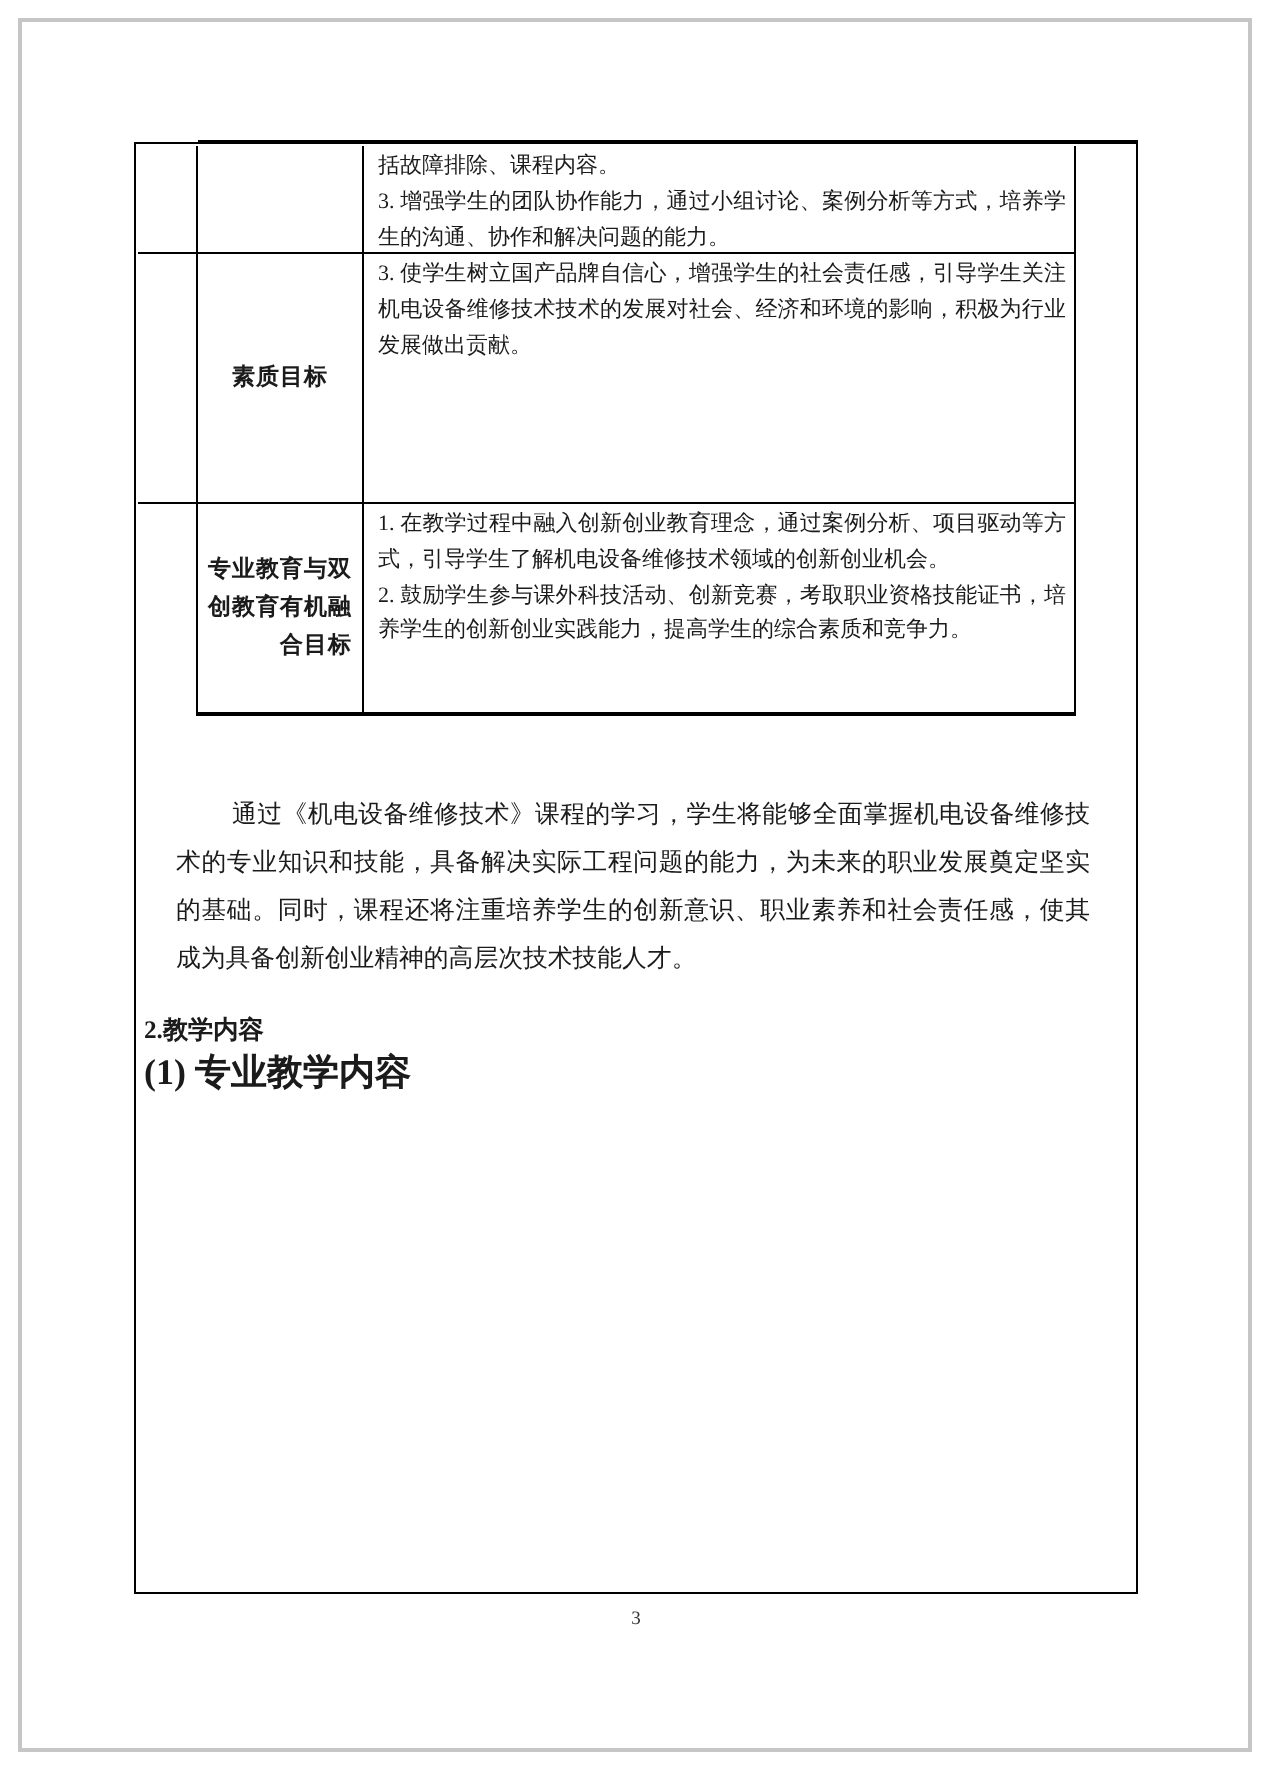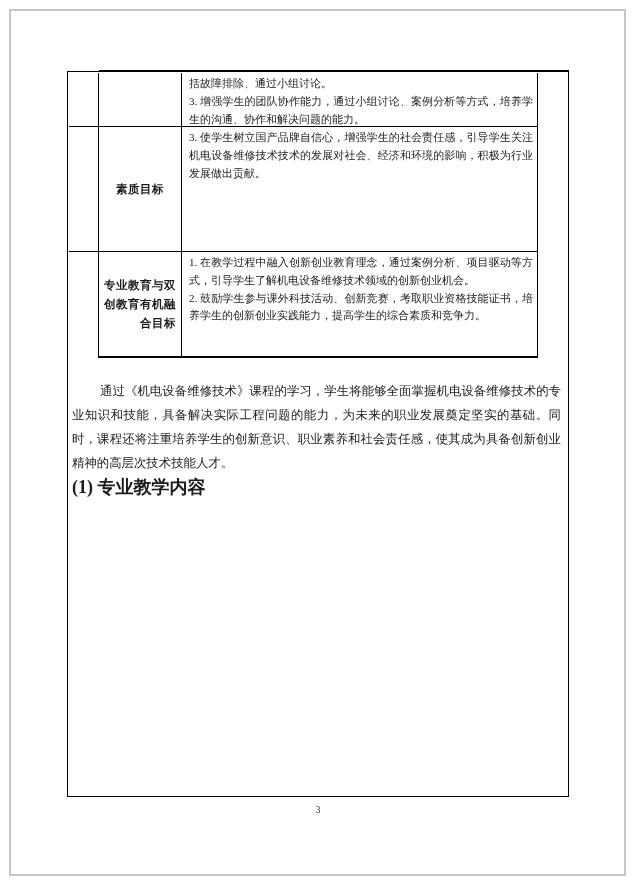--- a/index.html
+++ b/index.html
@@ -57,21 +57,21 @@
   .row2 { height: 125px; }
   .row2 .cell { border-bottom: 1px solid #000; }
   .row3 { height: 106px; }
   .row3 .c2, .row3 .c3 { border-bottom: 2.5px solid #000; }
   .body-content {
     position: absolute;
     left: 72px; top: 379px;
     width: 489px;
   }
   .para {
-    margin: 0;
+    margin: 16px;
     font-size: 12.4px;
     text-align: justify;
     text-indent: 28px;
   }
   .para-intro { line-height: 24px; }
   .para-teaching { line-height: 20px; margin-top: 7px; }
   .h-section {
     margin: 9px 0 0 0;
     font-size: 12.6px; font-weight: bold; line-height: 17px;
   }
@@ -96,21 +96,21 @@
 <div class="content-frame"></div>
 
 <div class="goals-table">
 
   <div class="trow row1">
     <div class="cell c1"></div>
     <div class="cell c2">
       <span></span>
     </div>
     <div class="cell c3">
-      <p>括故障排除、通过小组讨论。</p>
+      <p>括故障排除、课程内容。</p>
       <p>3. 增强学生的团队协作能力，通过小组讨论、案例分析等方式，培养学生的沟通、协作和解决问题的能力。</p>
     </div>
   </div>
 
   <div class="trow row2">
     <div class="cell c1"></div>
     <div class="cell c2">
       <span>素质目标</span>
     </div>
     <div class="cell c3">
@@ -126,16 +126,17 @@
     <div class="cell c3">
       <p>1. 在教学过程中融入创新创业教育理念，通过案例分析、项目驱动等方式，引导学生了解机电设备维修技术领域的创新创业机会。</p>
       <p>2. 鼓励学生参与课外科技活动、创新竞赛，考取职业资格技能证书，培养学生的创新创业实践能力，提高学生的综合素质和竞争力。</p>
     </div>
   </div>
 
 </div>
 
 <div class="body-content">
   <p class="para para-intro">通过《机电设备维修技术》课程的学习，学生将能够全面掌握机电设备维修技术的专业知识和技能，具备解决实际工程问题的能力，为未来的职业发展奠定坚实的基础。同时，课程还将注重培养学生的创新意识、职业素养和社会责任感，使其成为具备创新创业精神的高层次技术技能人才。</p>
+  <h3 class="h-section">2.教学内容</h3>
   <h4 class="h-subsection">(1) 专业教学内容</h4>
 </div>
 
 <div class="page-number">3</div>
 
 </body></html>

